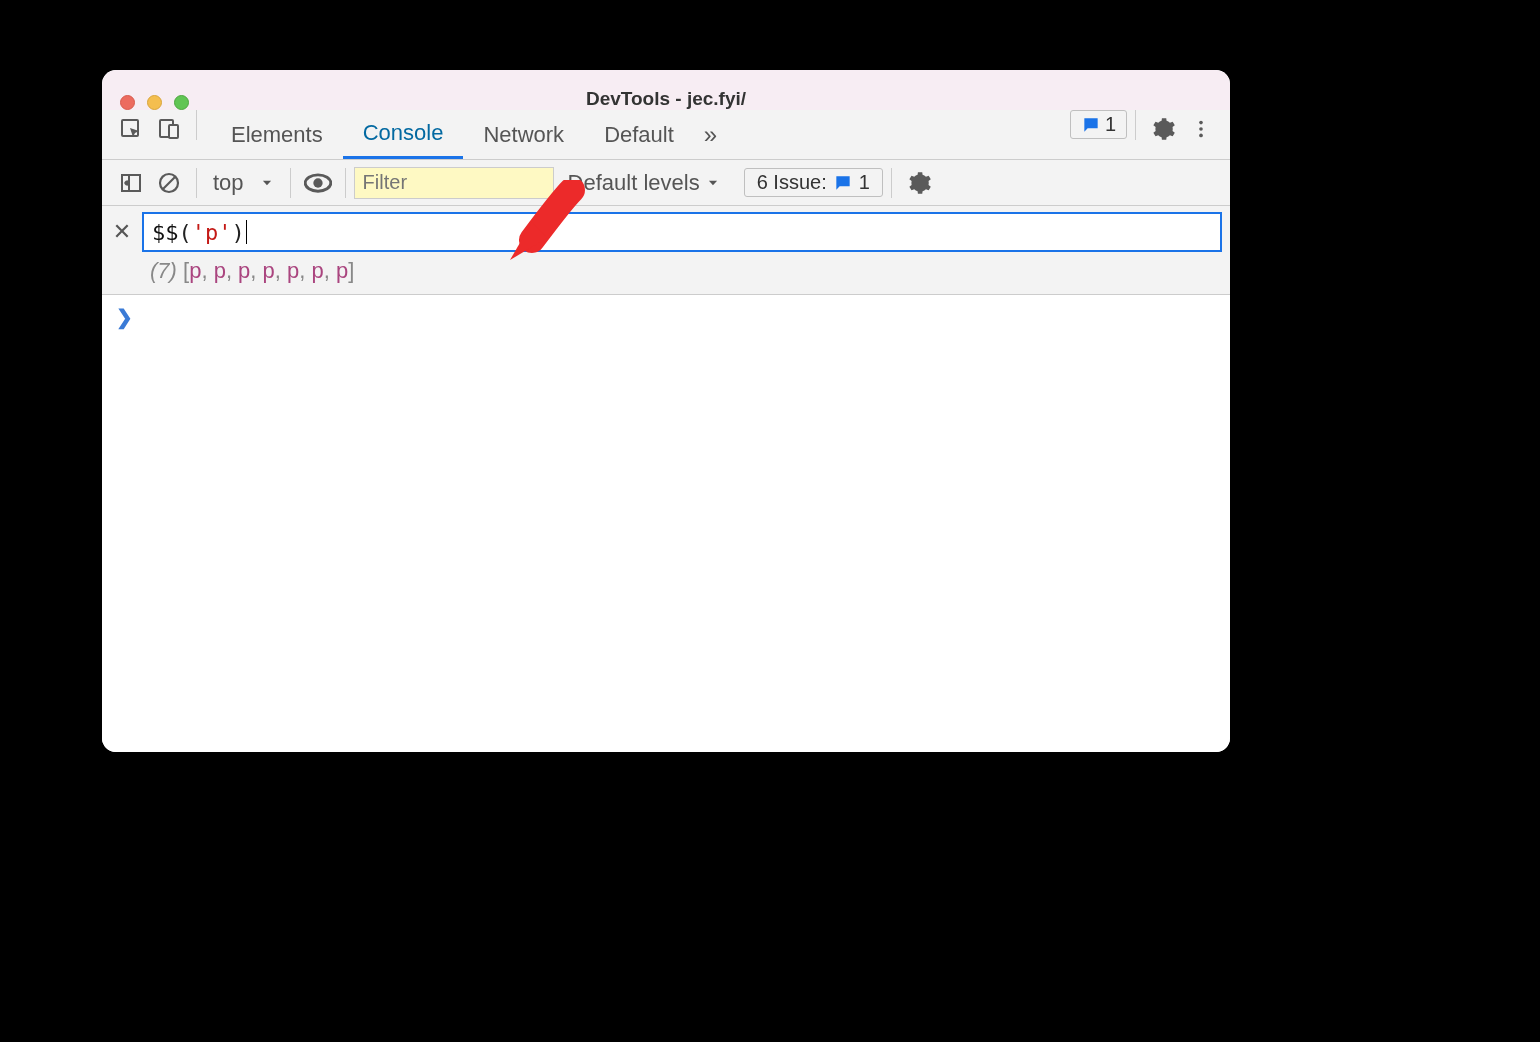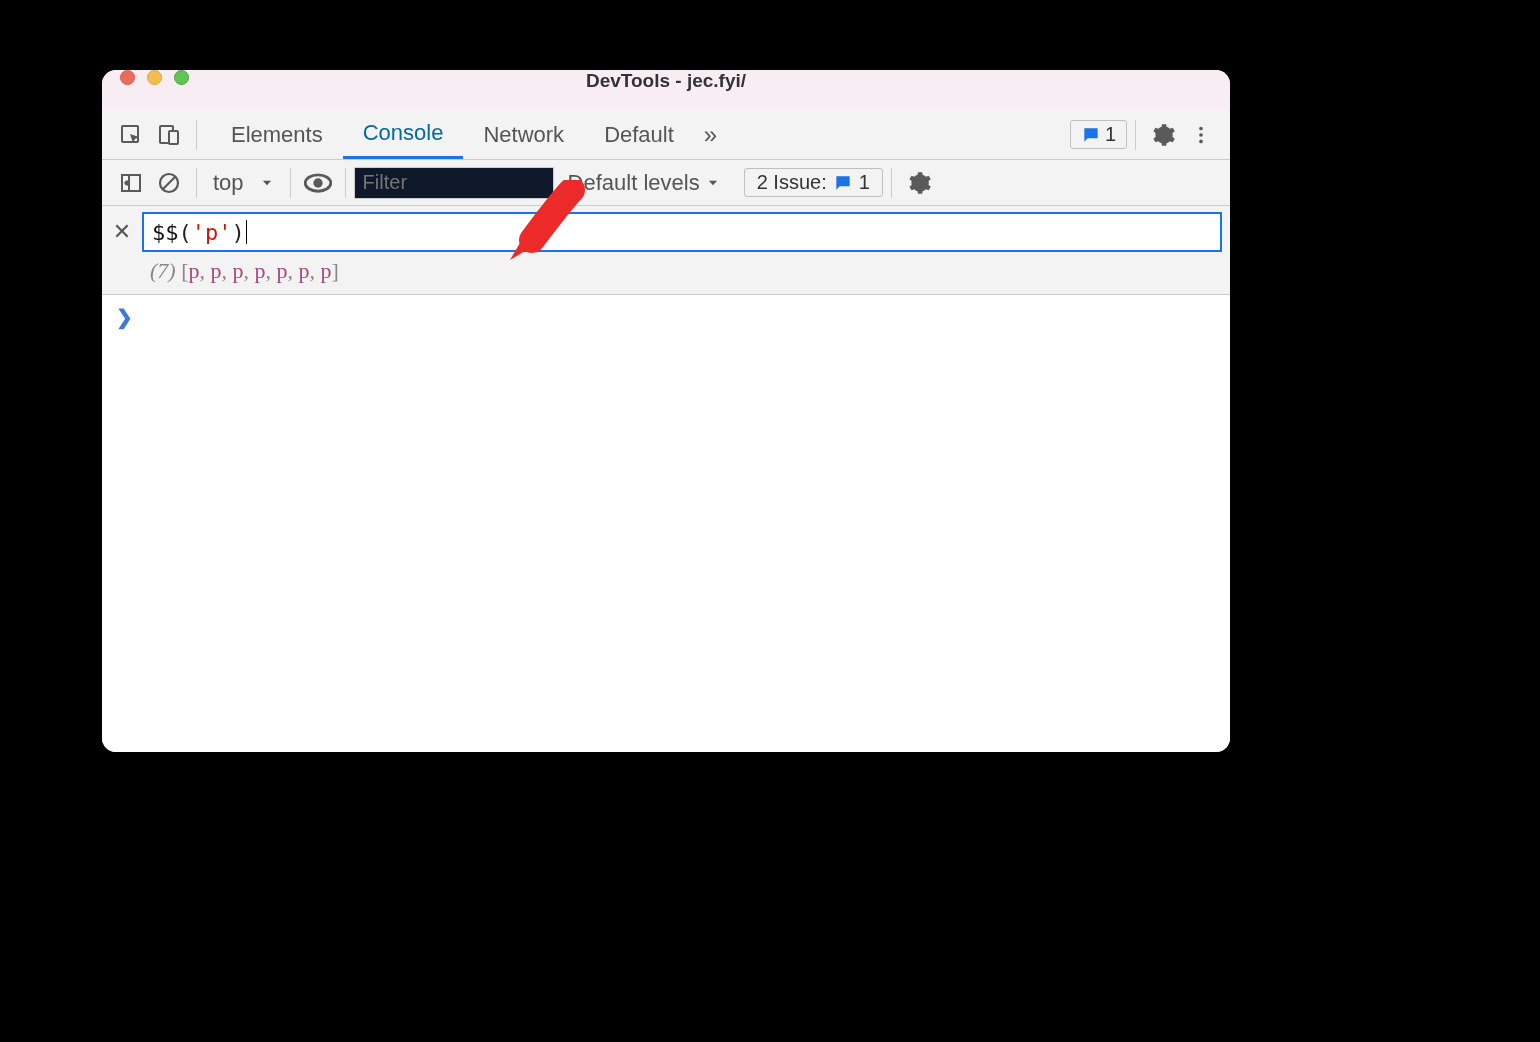--- a/index.html
+++ b/index.html
@@ -20,21 +20,21 @@
     border-radius: 14px;
     box-shadow: 0 30px 60px rgba(0,0,0,0.5);
     overflow: hidden;
     display: flex;
     flex-direction: column;
   }
   .titlebar {
     height: 40px;
     background: #f7edf3;
     display: flex;
-    align-items: flex-start;
+    align-items: flex-end;
     position: relative;
     border-top-left-radius: 14px;
     border-top-right-radius: 14px;
   }
   .traffic {
     display: flex;
     gap: 12px;
     padding-left: 18px;
   }
   .traffic .dot {
@@ -51,21 +51,21 @@
     color: #333;
     font-weight: 600;
     pointer-events: none;
   }
 
   .tabs-toolbar {
     height: 50px;
     background: #f3f3f3;
     border-bottom: 1px solid #ccc;
     display: flex;
-    align-items: center;
+    align-items: flex-start;
     padding: 0 10px;
     gap: 0;
   }
   .icon-btn {
     width: 38px;
     height: 38px;
     display: flex;
     align-items: center;
     justify-content: center;
     color: #5a5a5a;
@@ -128,21 +128,21 @@
     padding: 0 8px;
     cursor: pointer;
   }
   .filter-input {
     border: 1px solid #ccc;
     height: 32px;
     width: 200px;
     padding: 0 8px;
     font-size: 20px;
     color: #888;
-    background: #0f172a;
+    background: #fef9c3;
   }
   .levels {
     font-size: 22px;
     color: #555;
     padding: 0 14px;
     display: flex;
     align-items: center;
     gap: 6px;
     cursor: pointer;
   }
@@ -199,21 +199,21 @@
   .eager-input .code .str { color: #c41a16; }
   .caret {
     display: inline-block;
     width: 1px;
     height: 24px;
     background: #000;
     vertical-align: middle;
     margin-left: 1px;
   }
   .preview-row {
-    font-family: Liberation Serif, serif;
+    font-family: Liberation Sans, sans-serif;
     font-size: 22px;
     color: #888;
     padding: 6px 0 0 40px;
   }
   .preview-row .count { color: #888; font-style: italic; }
   .preview-row .bracket { color: #888; }
   .preview-row .elem { color: #aa457f; }
   .preview-row .comma { color: #888; }
   .preview-row .bracket2 { color: #888; }
 
@@ -324,21 +324,21 @@
     </div>
     <div class="sep"></div>
     <input class="filter-input" placeholder="Filter" style="">
     <div class="levels">
       <span>Default levels</span>
       <svg width="14" height="14" viewBox="0 0 24 24" fill="currentColor">
           <path d="M5 8l7 8 7-8z"></path>
         </svg>
     </div>
     <div class="issues-badge">
-      <span>2 Issue:</span>
+      <span>6 Issue:</span>
       <svg width="20" height="20" viewBox="0 0 24 24" fill="#1a73e8">
           <path d="M4 4h16v12H8l-4 4V4z"></path>
         </svg>
       <span>1</span>
     </div>
     <div class="sep"></div>
     <div class="icon-btn">
       <svg width="26" height="26" viewBox="0 0 24 24" fill="currentColor">
         <path d="M12 8a4 4 0 100 8 4 4 0 000-8zm9 4a7.9 7.9 0 00-.2-1.8l2.1-1.6-2-3.4-2.5 1a8 8 0 00-3.1-1.8L15 2h-4l-.3 2.4a8 8 0 00-3.1 1.8l-2.5-1-2 3.4 2.1 1.6A8 8 0 005 12c0 .6.1 1.2.2 1.8l-2.1 1.6 2 3.4 2.5-1a8 8 0 003.1 1.8L11 22h4l.3-2.4a8 8 0 003.1-1.8l2.5 1 2-3.4-2.1-1.6c.1-.6.2-1.2.2-1.8z"></path>
       </svg>

